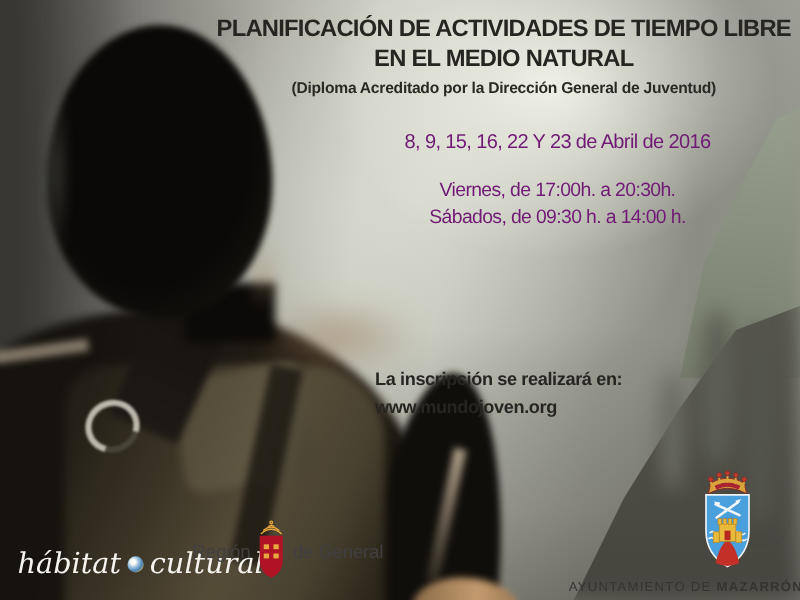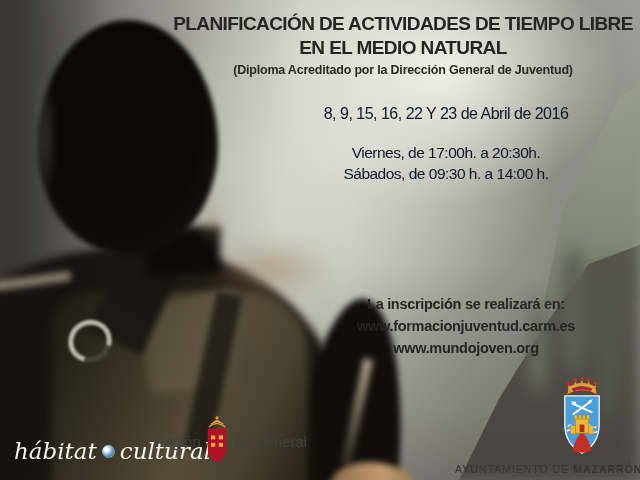--- a/index.html
+++ b/index.html
@@ -63,26 +63,26 @@
   #strap-ring{left:68px;top:320px;width:34px;height:32px;border-radius:50%;
     border:5px solid rgba(215,210,198,.85);border-bottom-color:rgba(120,115,105,.35);
     transform:rotate(-30deg);filter:blur(1px);}
   #strap-glint{left:-5px;top:276px;width:76px;height:10px;transform:rotate(-8deg);
     filter:blur(3px);background:rgba(235,220,190,.5);}
   
   .txt{color:#2c2b26;z-index:10;}
   #title-wrap{left:163px;top:12px;width:480px;text-align:center;}
   .title-line{font-weight:bold;font-size:19px;line-height:24px;letter-spacing:-.6px;color:#262521;}
   #subtitle{font-weight:bold;font-size:12.5px;letter-spacing:-.2px;margin-top:3px;color:#2a2924;}
-  #info-wrap{left:255px;top:105px;width:382px;text-align:center;font-size:15.5px;letter-spacing:-.5px;color:#0f172a;}
+  #info-wrap{left:255px;top:105px;width:382px;text-align:center;font-size:15.5px;letter-spacing:-.5px;color:#701a75;}
   #dates-line{font-size:16px;margin-bottom:19px;}
   .sched-line{line-height:21px;}
   #venue-block{margin-top:15px;}
   .venue-line{line-height:21.5px;}
-  #reg-wrap{left:300px;top:293px;width:332px;text-align:center;font-weight:bold;
+  #reg-wrap{left:300px;top:293px;width:332px;text-align:left;font-weight:bold;
     font-size:14.5px;line-height:22px;letter-spacing:-.3px;color:#262521;z-index:10;}
   
   #habitat-logo{left:14px;top:438px;z-index:10;color:#f4f3ee;
     font-family:"DejaVu Serif",serif;font-style:italic;font-size:23px;
     display:flex;align-items:center;gap:5px;}
   .globe{display:inline-block;width:13px;height:13px;border-radius:50%;
     background:radial-gradient(circle at 35% 35%,#fdfdf8 15%,#8fb8da 40%,#4a84b2 62%,#d8b24a 85%);}
   #murcia-logo{left:154px;top:414px;height:54px;display:flex;align-items:center;gap:5px;z-index:10;}
   .murcia-text{color:#404040;font-weight:normal;font-size:15px;letter-spacing:-.2px;}
   #mazarron-logo{left:455px;top:371px;width:150px;text-align:right;z-index:10;}
@@ -127,21 +127,20 @@
   <div id="info-wrap" class="abs txt">
     <div id="dates-line">8, 9, 15, 16, 22 Y 23 de Abril de 2016</div>
     <div>
       <div class="sched-line">Viernes, de 17:00h. a 20:30h.</div>
       <div class="sched-line">Sábados, de 09:30 h. a 14:00 h.</div>
     </div>
   </div>
 
   <div id="reg-wrap" class="abs">
     <div>La inscripción se realizará en:</div>
-    <div>www.formacionjuventud.carm.es</div>
     <div>www.mundojoven.org</div>
   </div>
 
   <div id="habitat-logo" class="abs">
     <span>hábitat</span>
     <span class="globe"></span>
     <span>cultural</span>
   </div>
 
   <div id="murcia-logo" class="abs">

